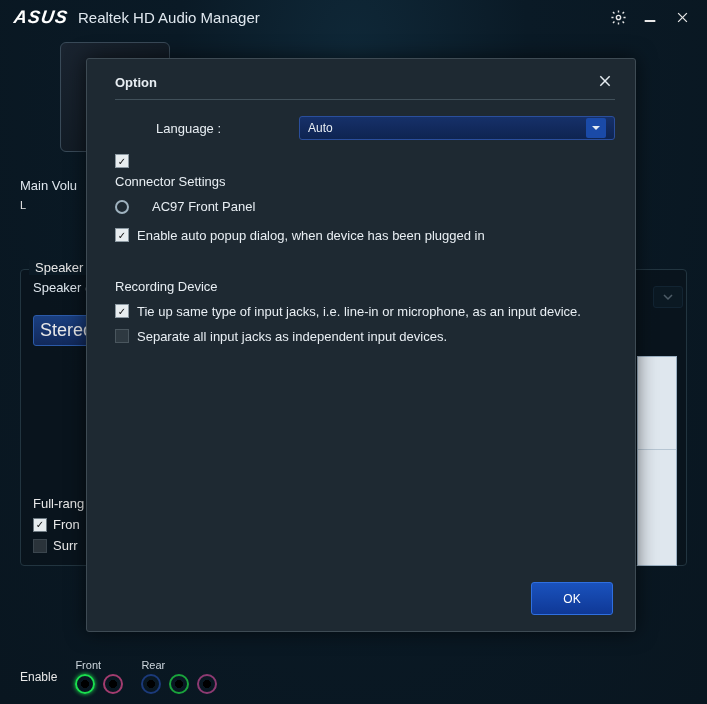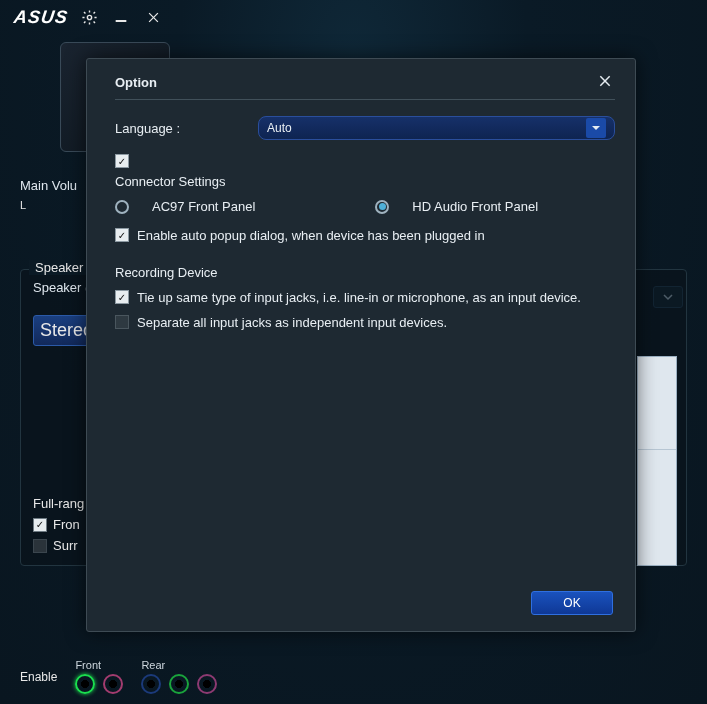--- a/index.html
+++ b/index.html
@@ -43,39 +43,40 @@
 .jack.pink2 { border-color:#8d3a72; }
 
 
 .overlay { position:absolute; inset:0; }
 .modal { position:absolute; left:86px; top:58px; width:550px; height:574px; background:#1e2932; border:1px solid #3e4b54; border-radius:3px; padding:14px 20px 22px 28px; box-shadow:0 0 20px rgba(0,0,0,.6); color:#e8eef3; }
 .modal h2 { font-size:13px; font-weight:700; }
 .modal-head { display:flex; align-items:center; justify-content:space-between; }
 .modal .closex { width:18px; height:18px; cursor:pointer; }
 .modal hr { border:none; border-top:1px solid #41505a; margin:8px 0 16px 0; }
 .row { display:flex; align-items:center; gap:18px; margin-bottom:14px; }
-.lbl { font-size:13px; width:125px; }
-.dd { flex:1; height:24px; background:linear-gradient(#163069,#0e2451); border:1px solid #2a4e9c; border-radius:8px; display:flex; align-items:center; justify-content:space-between; padding:0 8px; font-size:12px; }
+.lbl { font-size:13px; width:125px;margin-left:41px; }
+.dd { flex:1; height:24px; background:linear-gradient(#163069,#0e2451); border:1px solid #2a4e9c; border-radius:3px; display:flex; align-items:center; justify-content:space-between; padding:0 8px; font-size:12px; }
 .dd .chev { width:20px; height:20px; background:#1a4aa8; border-radius:2px; display:flex; align-items:center; justify-content:center; }
 .sect { font-size:13px; margin:8px 0 10px 0; }
 .indent { margin-left:22px; }
 .radio-row { display:flex; gap:120px; margin:4px 0 14px 0; }
 .radio { display:flex; align-items:center; gap:23px; font-size:13px; }
 .rdot { width:14px; height:14px; border-radius:50%; border:2px solid #9fb2bf; display:flex; align-items:center; justify-content:center; }
 .rdot.sel::after { content:""; width:7px; height:7px; border-radius:50%; background:#4fb0d8; }
 .mcb { width:14px; height:14px; border:1px solid #8c99a2; background:#e8edf0; display:inline-flex; align-items:center; justify-content:center; font-size:10px; color:#111; margin-right:8px; flex-shrink:0; }
 .mcb.off { background:#2e3941; border-color:#4a565e; color:transparent; }
 .opt-line { display:flex; align-items:flex-start; font-size:13px; margin:6px 0; }
-.ok-btn { position:absolute; right:22px; bottom:16px; width:82px; height:24px; background:linear-gradient(#1a52bd,#0f3896); border:1px solid #2f6fe0; border-radius:3px; font-size:12px; color:#fff; display:flex; align-items:center; justify-content:center; cursor:pointer; }
+.ok-btn { position:absolute; right:22px; bottom:16px; width:82px; height:33px; background:linear-gradient(#1a52bd,#0f3896); border:1px solid #2f6fe0; border-radius:3px; font-size:12px; color:#fff; display:flex; align-items:center; justify-content:center; cursor:pointer; }
 </style>
 </head>
 <body>
 
 <div class="titlebar">
   <span class="asus-logo">ASUS</span>
+  <span class="app-title">Realtek HD Audio Manager</span>
   <span class="tb-btn">
     <svg class="gear-svg" width="17" height="17" viewBox="0 0 24 24">
         <circle cx="12" cy="12" r="3"></circle>
         <path d="M12 2v3M12 19v3M4.2 4.2l2.1 2.1M17.7 17.7l2.1 2.1M2 12h3M19 12h3M4.2 19.8l2.1-2.1M17.7 6.3l2.1-2.1"></path>
       </svg>
   </span>
   <span class="tb-btn">
     <svg class="min-svg" width="16" height="16" viewBox="0 0 24 24">
         <line x1="4" y1="18" x2="20" y2="18" stroke-width="3"></line>
       </svg>
@@ -168,31 +169,27 @@
     <div class="opt-line indent">
       <span class="mcb">✓</span>
     </div>
 
     <div class="sect" style="margin-top:4px">Connector Settings</div>
     <div class="radio-row indent">
       <label class="radio">
         <span class="rdot"></span>
         <span>AC97 Front Panel</span>
       </label>
-      <label class="radio">
-        <span class="rdot sel"></span>
-        <span>HD Audio Front Panel</span>
-      </label>
     </div>
     <div class="opt-line indent">
       <span class="mcb">✓</span>
       <span>Enable auto popup dialog, when device has been plugged in</span>
     </div>
 
-    <div class="sect" style="margin-top:22px">Recording Device</div>
+    <div class="sect" style="margin-top:36px">Recording Device</div>
     <div class="opt-line indent">
       <span class="mcb">✓</span>
       <span>Tie up same type of input jacks, i.e. line-in or microphone, as an input device.</span>
     </div>
     <div class="opt-line indent" style="margin-top:10px">
       <span class="mcb off">✓</span>
       <span>Separate all input jacks as independent input devices.</span>
     </div>
 
     <div class="ok-btn">

